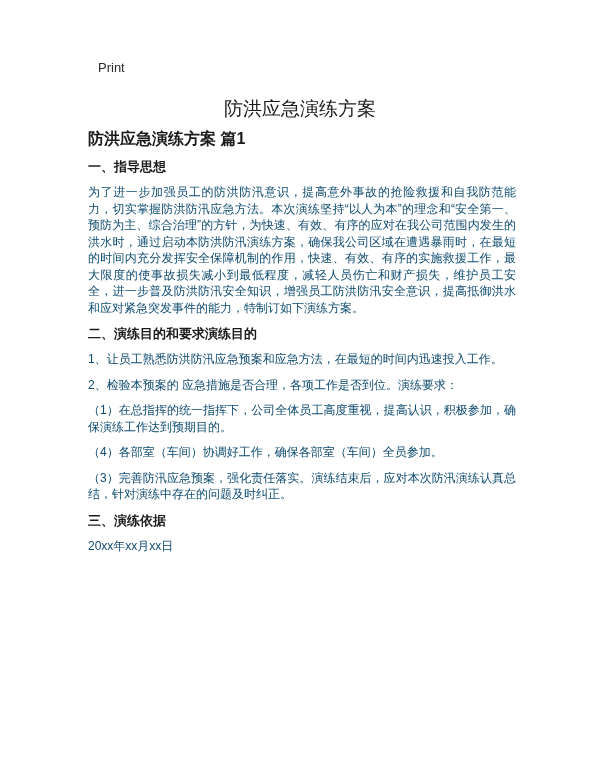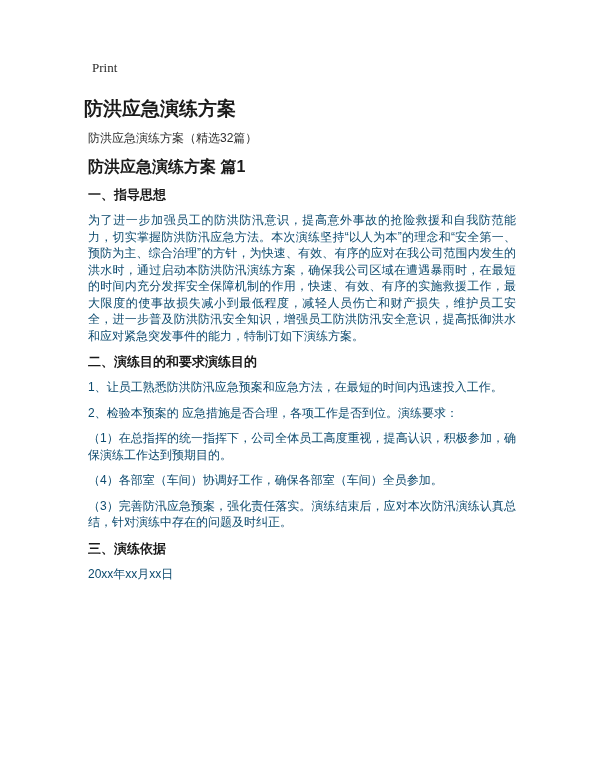--- a/index.html
+++ b/index.html
@@ -12,34 +12,34 @@
     width: 600px;
     height: 776px;
     background: #ffffff;
     overflow: hidden;
     font-family: "Liberation Sans", "DejaVu Sans", sans-serif;
     color: #2e2e2e;
     box-sizing: border-box;
     padding: 58px 84px 0 88px;
   }
   .print-link {
-    font-family: Liberation Serif, serif;
+    font-family: Liberation Sans, sans-serif;
     font-size: 13px;
     line-height: 16px;
     color: #2b2b2b;
-    margin: 0 0 20px 4px;
+    margin: 0 0 20px 10px;
     display: inline-block;
     cursor: pointer;
   }
   .doc-title {
     font-size: 19px;
     line-height: 25px;
-    font-weight: bold;
+    font-weight: normal;
     color: #1a1a1a;
-    text-align: left;
+    text-align: center;
     margin: 0 0 9px 0;
     
     margin-left: -4px;
   }
   .subtitle {
     font-size: 12px;
     line-height: 16px;
     font-weight: normal;
     color: #2e2e2e;
     margin: 0 0 12px 0;
@@ -69,21 +69,20 @@
 </style>
 </head>
 <body>
 
 <div class="page">
 
   <div class="print-link">Print</div>
 
   <h1 class="doc-title">防洪应急演练方案</h1>
 
-  <p class="subtitle">防洪应急演练方案（精选32篇）</p>
 
   <h2 class="section-title">防洪应急演练方案 篇1</h2>
 
   <div id="article-body">
       <h3 class="blk-heading">一、指导思想</h3>
       <p class="blk-para">为了进一步加强员工的防洪防汛意识，提高意外事故的抢险救援和自我防范能力，切实掌握防洪防汛应急方法。本次演练坚持“以人为本”的理念和“安全第一、预防为主、综合治理”的方针，为快速、有效、有序的应对在我公司范围内发生的洪水时，通过启动本防洪防汛演练方案，确保我公司区域在遭遇暴雨时，在最短的时间内充分发挥安全保障机制的作用，快速、有效、有序的实施救援工作，最大限度的使事故损失减小到最低程度，减轻人员伤亡和财产损失，维护员工安全，进一步普及防洪防汛安全知识，增强员工防洪防汛安全意识，提高抵御洪水和应对紧急突发事件的能力，特制订如下演练方案。</p>
       <h3 class="blk-heading">二、演练目的和要求演练目的</h3>
       <p class="blk-para">1、让员工熟悉防洪防汛应急预案和应急方法，在最短的时间内迅速投入工作。</p>
       <p class="blk-para">2、检验本预案的 应急措施是否合理，各项工作是否到位。演练要求：</p>
       <p class="blk-para">（1）在总指挥的统一指挥下，公司全体员工高度重视，提高认识，积极参加，确保演练工作达到预期目的。</p>

